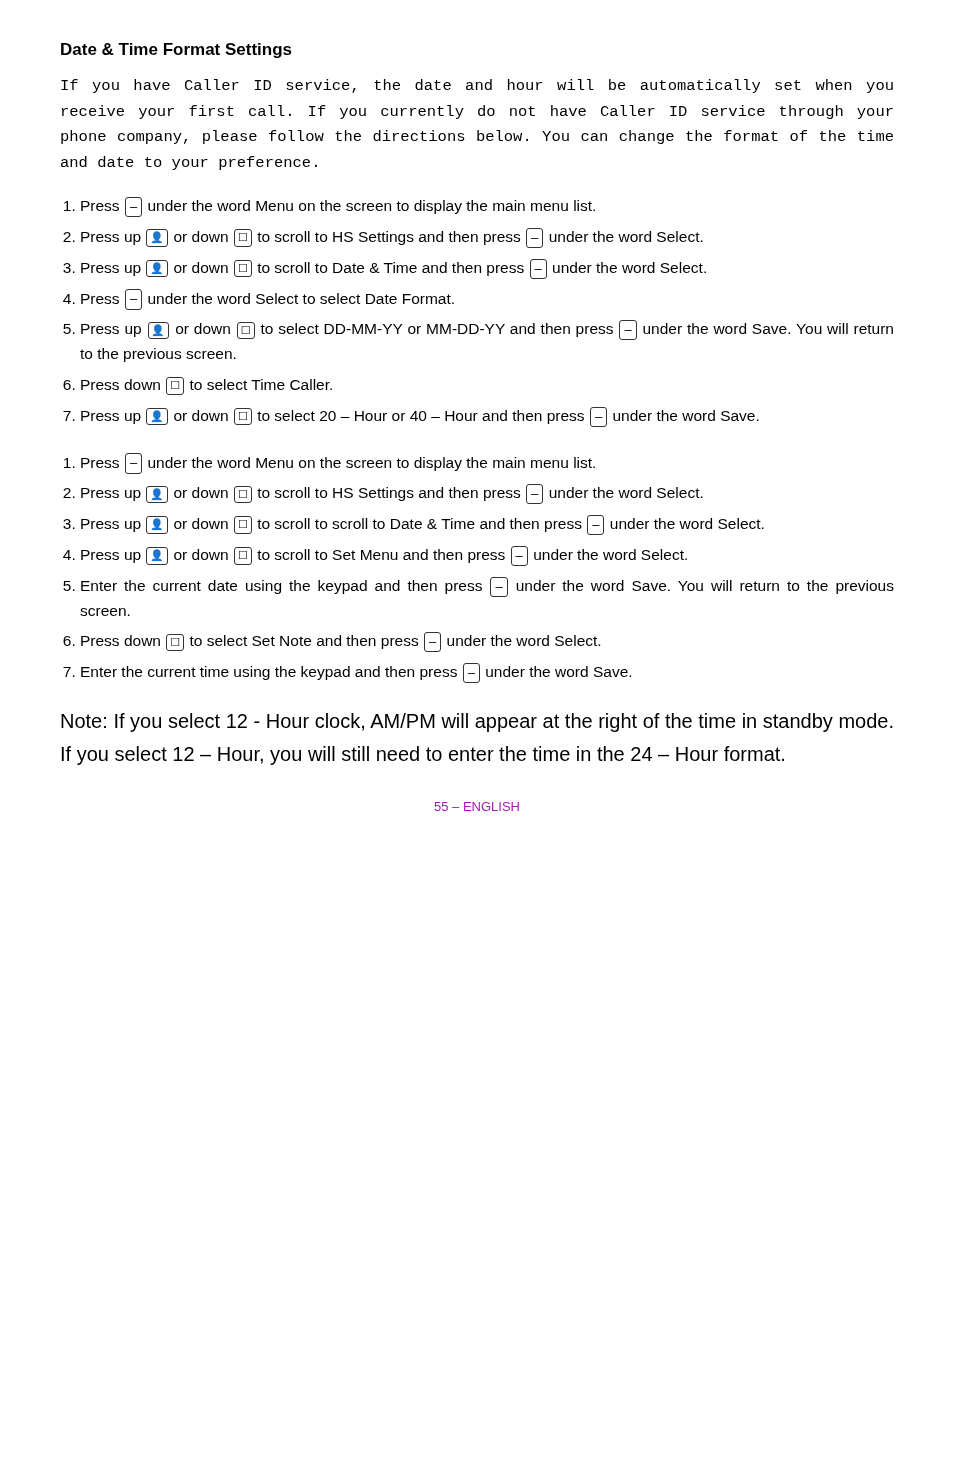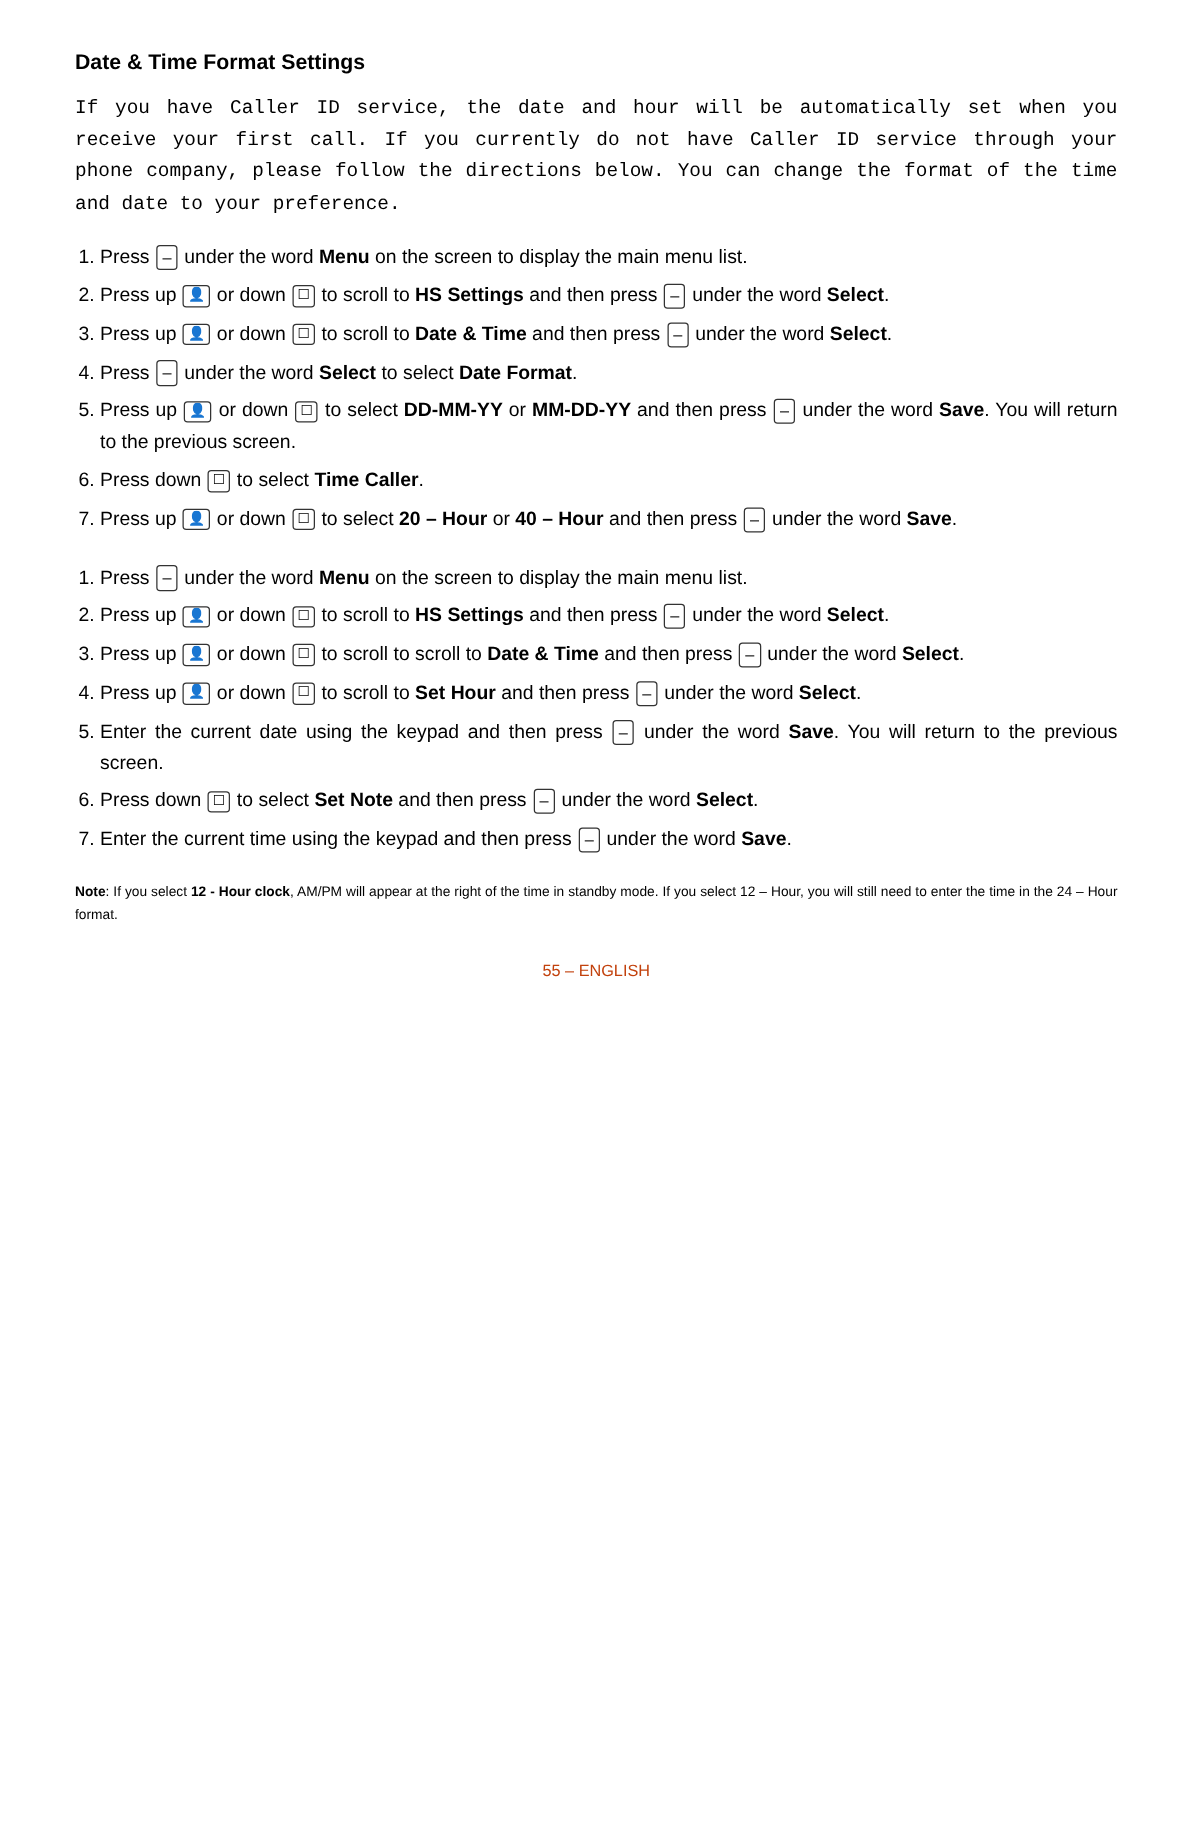--- a/index.html
+++ b/index.html
@@ -87,39 +87,39 @@
       padding: 0px 4px;
       font-size: 13px;
       vertical-align: middle;
       background: #fff;
       line-height: 1.4;
       margin: 0 1px;
       font-family: Arial, sans-serif;
     }
 
     strong {
-      font-weight: bold;
+      font-weight: normal;
     }
 
     .note-para {
-      font-size: 11px;
+      font-size: 20px;
       line-height: 1.65;
       text-align: justify;
       margin-top: 20px;
       font-family: Arial, sans-serif;
     }
 
     .second-section {
       margin-top: 22px;
     }
 
     .page-footer {
       text-align: center;
       font-size: 13px;
-      color: #c2410c;
+      color: #a21caf;
       margin-top: 28px;
     }
   </style>
 </head>
 <body>
 
 <div class="page-content">
 
   <div class="section-title">Date &amp; Time Format Settings</div>
 
@@ -155,21 +155,21 @@
       <li>
         Press <span class="btn-soft">–</span> under the word <strong>Menu</strong> on the screen to display the main menu list.
       </li>
       <li>
         Press up <span class="btn-up">👤</span> or down <span class="btn-down">☐</span> to scroll to <strong>HS Settings</strong> and then press <span class="btn-soft">–</span> under the word <strong>Select</strong>.
       </li>
       <li>
         Press up <span class="btn-up">👤</span> or down <span class="btn-down">☐</span> to scroll to scroll to <strong>Date &amp; Time</strong> and then press <span class="btn-soft">–</span> under the word <strong>Select</strong>.
       </li>
       <li>
-        Press up <span class="btn-up">👤</span> or down <span class="btn-down">☐</span> to scroll to <strong>Set Hour</strong> and then press <span class="btn-soft">–</span> under the word <strong>Select</strong>.
+        Press up <span class="btn-up">👤</span> or down <span class="btn-down">☐</span> to scroll to <strong>Set Menu</strong> and then press <span class="btn-soft">–</span> under the word <strong>Select</strong>.
       </li>
       <li>
         Enter the current date using the keypad and then press <span class="btn-soft">–</span> under the word <strong>Save</strong>. You will return to the previous screen.
       </li>
       <li>
         Press down <span class="btn-down">☐</span> to select <strong>Set Note</strong> and then press <span class="btn-soft">–</span> under the word <strong>Select</strong>.
       </li>
       <li>
         Enter the current time using the keypad and then press <span class="btn-soft">–</span> under the word <strong>Save</strong>.
       </li>

